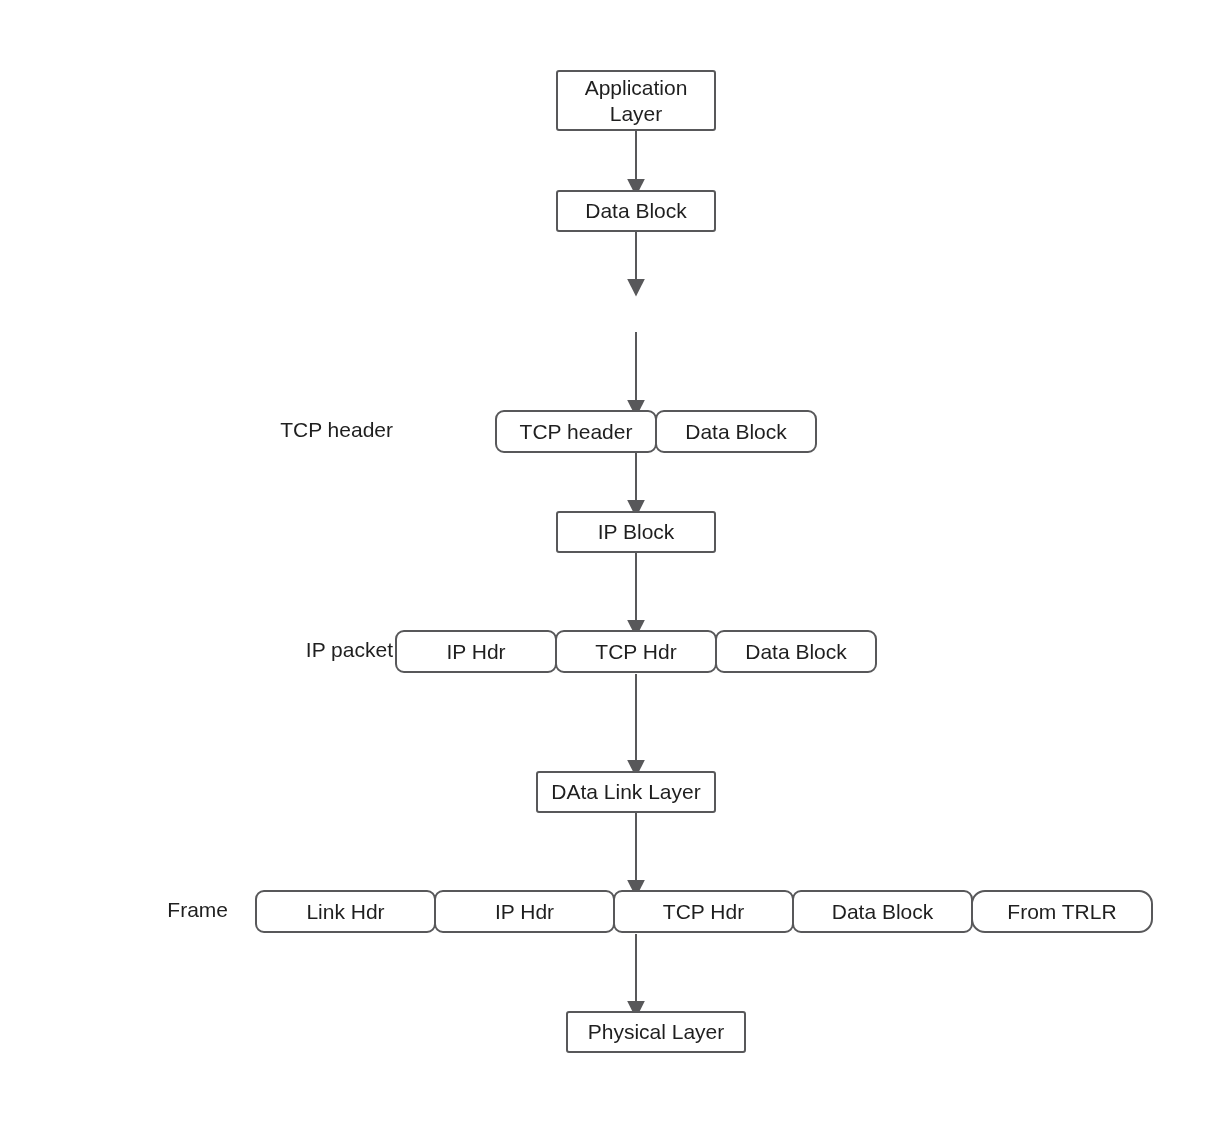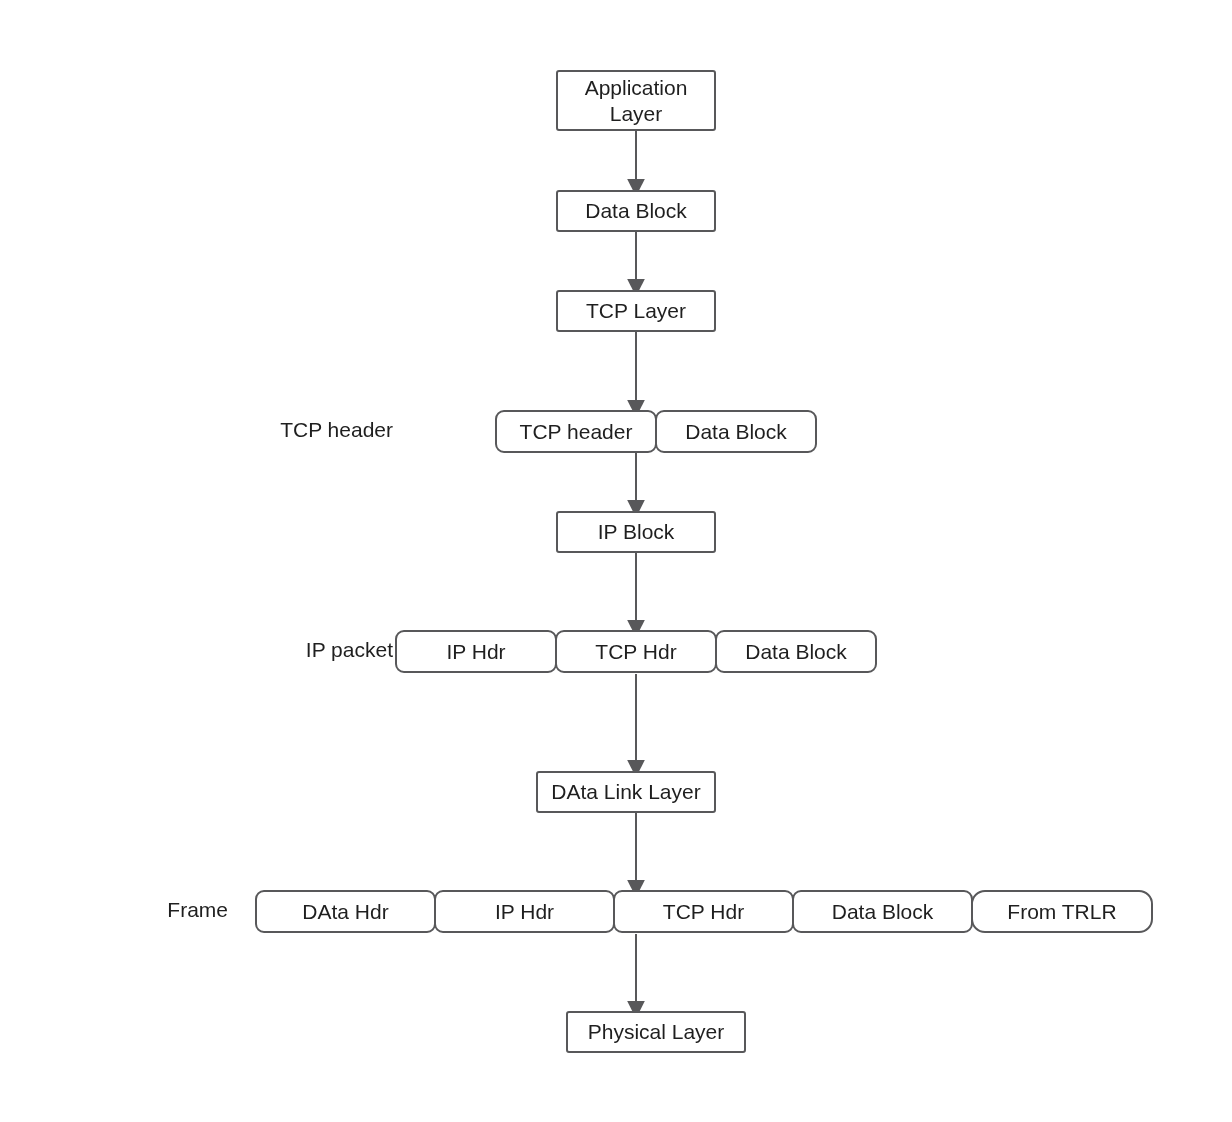--- a/index.html
+++ b/index.html
@@ -98,21 +98,20 @@
       <line x1="636" y1="813" x2="636" y2="882"></line>
       <line x1="636" y1="934" x2="636" y2="1003"></line>
     </g>
   </svg>
 
   <div class="node" style="left:556px; top:70px; width:160px; height:61px;">Application
 Layer</div>
 
   <div class="node" style="left:556px; top:190px; width:160px; height:42px;">Data Block</div>
 
-  <div class="node" style="left:556px; top:290px; width:160px; height:42px;">TCP Layer</div>
 
   <div class="node" style="left:556px; top:511px; width:160px; height:42px;">IP Block</div>
 
   <div class="node" style="left:566px; top:1011px; width:180px; height:42px;">Physical Layer</div>
 
   <div class="node" style="left:536px; top:771px; width:180px; height:42px;">DAta Link Layer</div>
 
   <div class="row-label" style="left:193px; top:418px; width:200px;">TCP header</div>
   <div class="seg-row" style="left:495px; top:410px; width:322px; height:43px;">
     <div class="seg" style="width:162px;">TCP header</div>
@@ -121,20 +120,20 @@
 
   <div class="row-label" style="left:193px; top:638px; width:200px;">IP packet</div>
   <div class="seg-row" style="left:395px; top:630px; width:482px; height:43px;">
     <div class="seg" style="width:162px;">IP Hdr</div>
     <div class="seg" style="width:162px;">TCP Hdr</div>
     <div class="seg" style="width:162px;">Data Block</div>
   </div>
 
   <div class="row-label" style="left:118px; top:898px; width:110px;">Frame</div>
   <div class="seg-row" style="left:255px; top:890px; width:902px; height:43px;">
-    <div class="seg" style="width:181px;">DAta Hdr</div>
+    <div class="seg" style="width:181px;">Link Hdr</div>
     <div class="seg" style="width:181px;">IP Hdr</div>
     <div class="seg" style="width:181px;">TCP Hdr</div>
     <div class="seg" style="width:181px;">Data Block</div>
     <div class="seg" style="width:182px;border-radius:14px;">From TRLR</div>
   </div>
 
 </div>
 
 </body></html>

